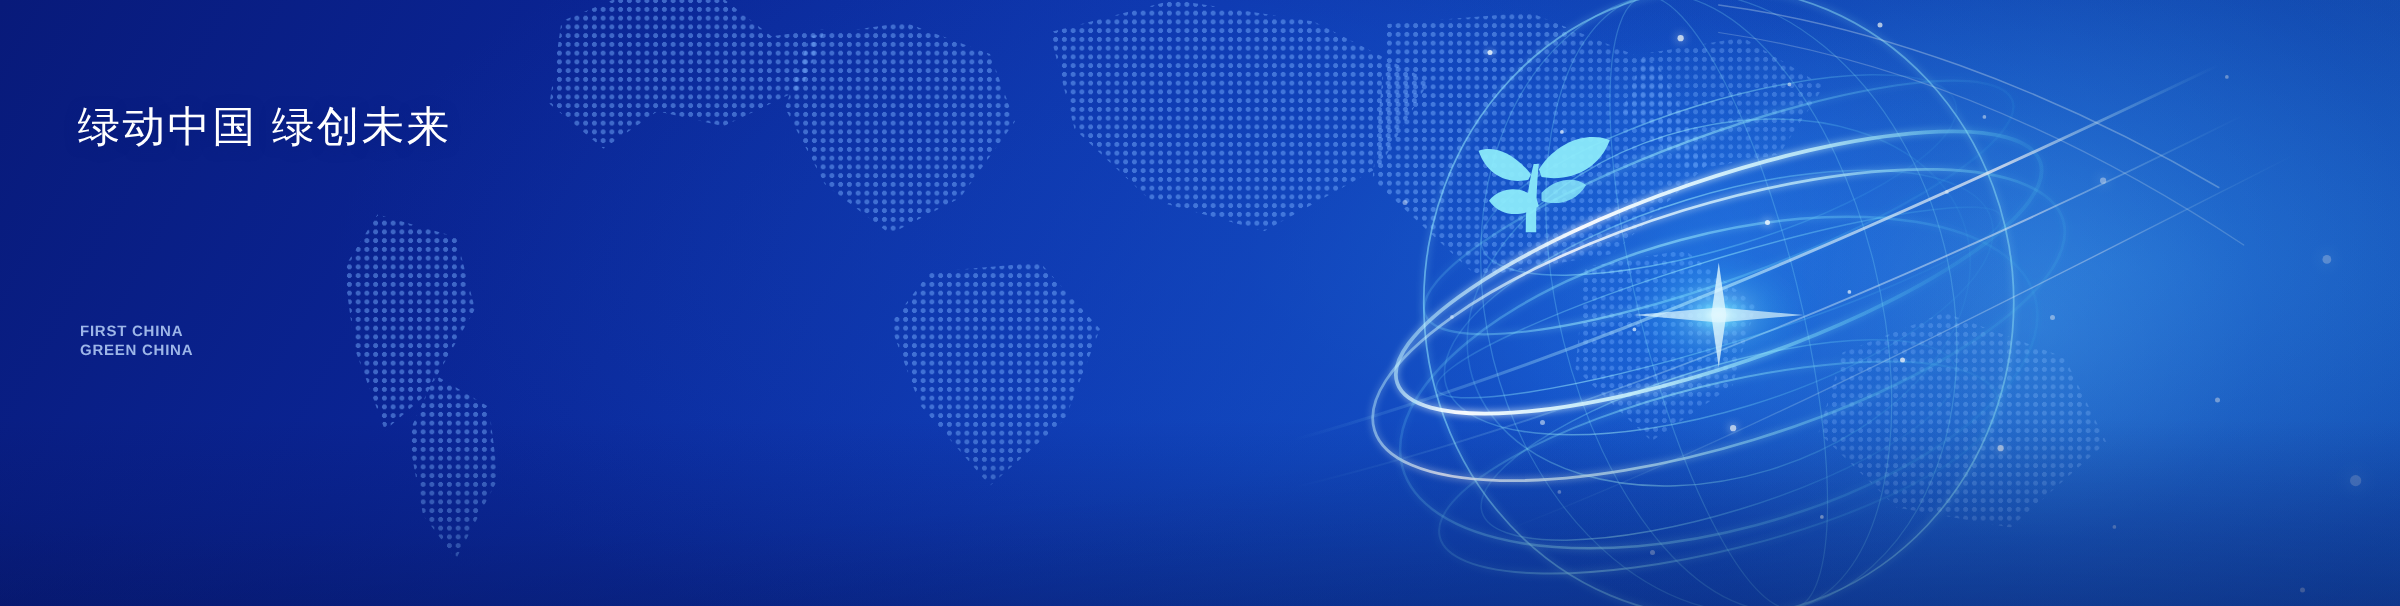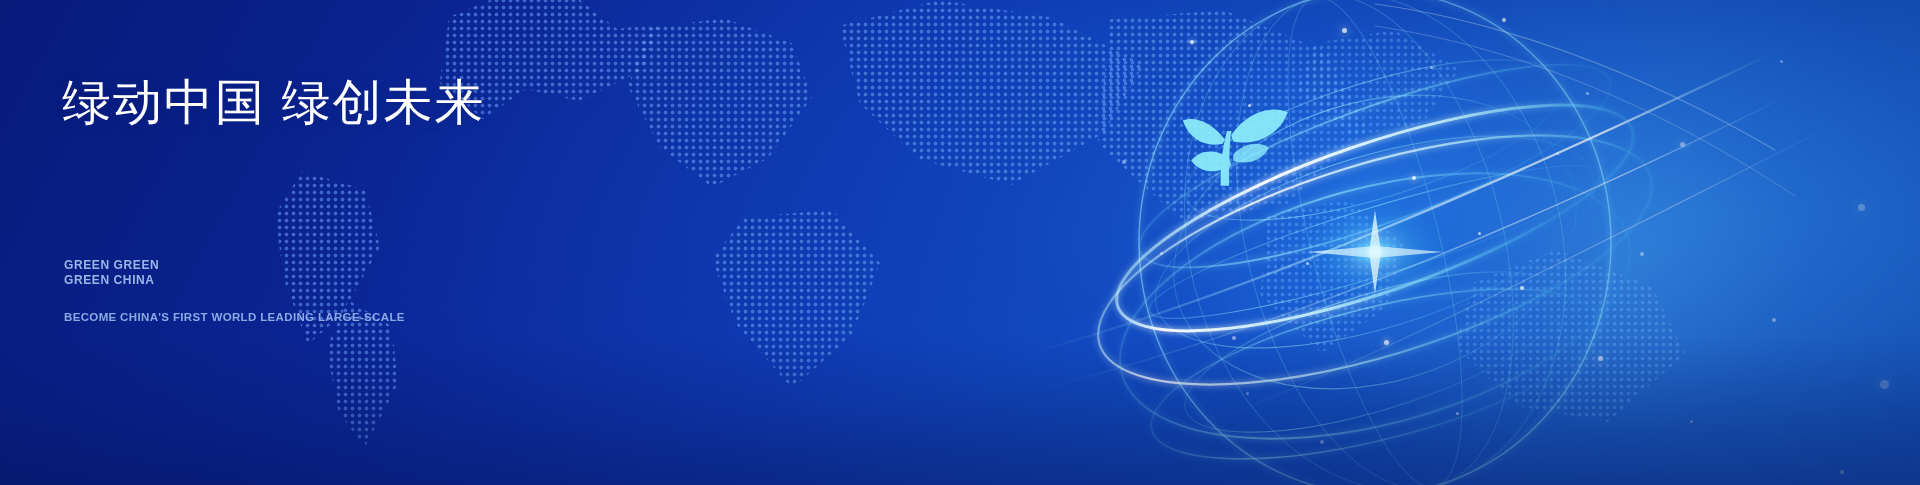--- a/index.html
+++ b/index.html
@@ -74,21 +74,21 @@
   
   .copy{
     position:absolute;
     left:62px; top:0;
     width:1000px; height:100%;
   }
   .headline{
     position:absolute;
     left:0; top:74px;
     color:#ffffff;
-    font-size:49px;
+    font-size:34px;
     line-height:57px;
     letter-spacing:2px;
     font-weight:400;
     white-space:nowrap;
     text-shadow:0 1px 10px rgba(10,30,120,.55);
   }
   .headline .l2{display:block;}
   .accent{color:#ee0a16; font-weight:500;}
 
   .sub-en{
@@ -258,23 +258,22 @@
   <div class="vignette"></div>
   <div class="bottom-shade"></div>
 
   <div class="copy">
 
     <div class="headline">
       <span>绿动中国  绿创未来</span>
     </div>
 
     <div class="sub-en">
-      <div>GREEN GREEN</div>
+      <div>FIRST CHINA</div>
       <div>GREEN CHINA</div>
     </div>
 
     <div class="desc-en">
-      <div>BECOME CHINA'S FIRST WORLD LEADING LARGE-SCALE</div>
     </div>
 
   </div>
 
 </div>
 
 </body></html>

